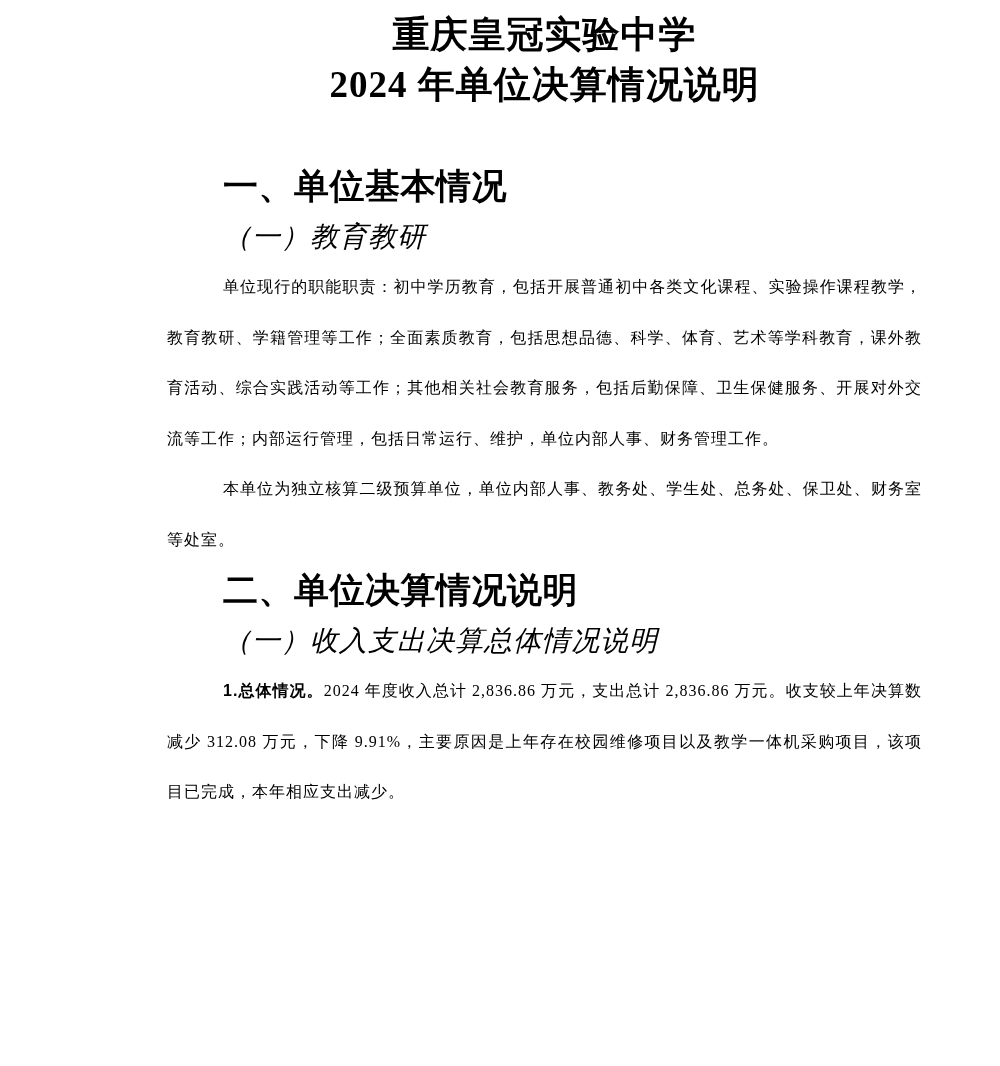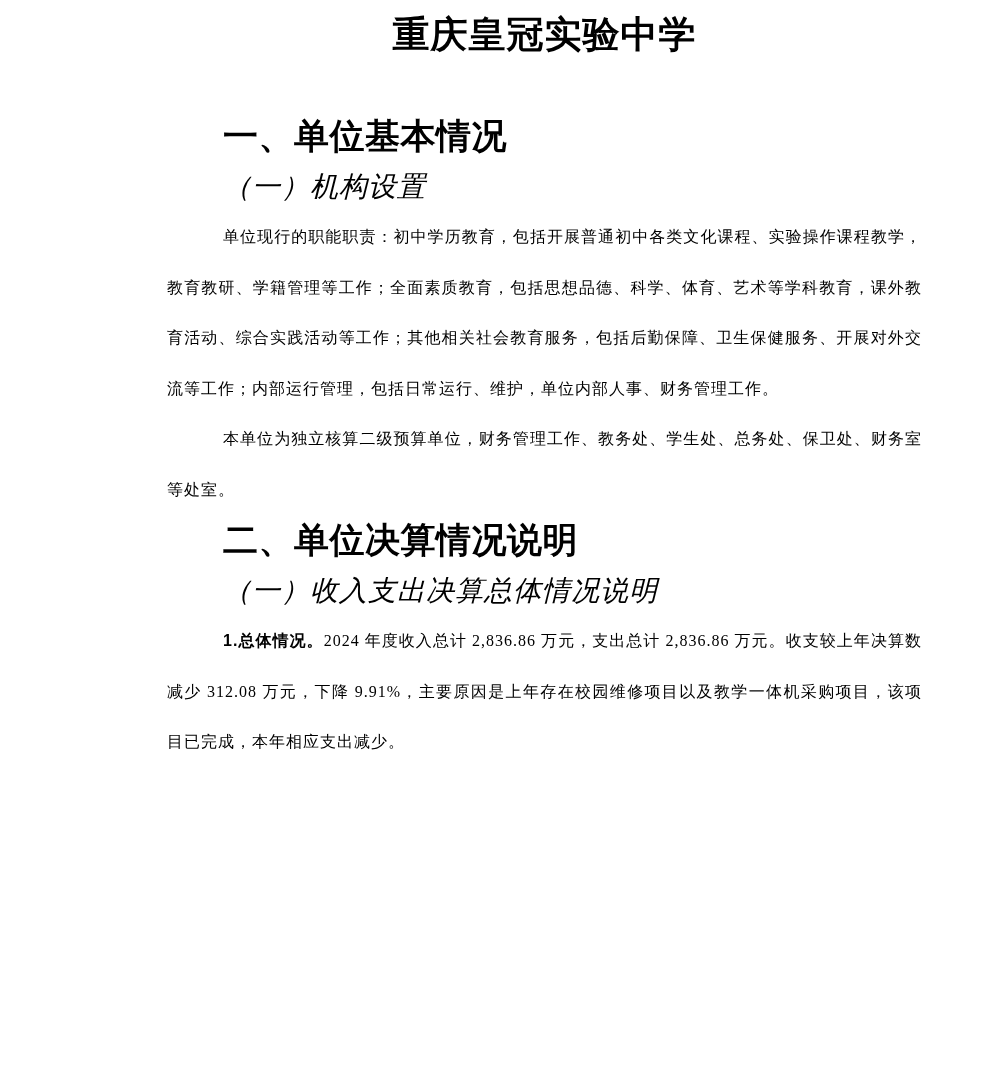--- a/index.html
+++ b/index.html
@@ -61,24 +61,25 @@
     font-weight: bold;
   }
 </style>
 </head>
 <body>
 
 <div class="page">
   <div class="content">
     <div class="doc-title">
       <div>重庆皇冠实验中学</div>
+      <div>2024 年单位决算情况说明</div>
     </div>
     <div class="doc-body">
         <div class="h1">一、单位基本情况</div>
-        <div class="h2">（一）机构设置</div>
+        <div class="h2">（一）教育教研</div>
         <div class="para">单位现行的职能职责：初中学历教育，包括开展普通初中各类文化课程、实验操作课程教学，教育教研、学籍管理等工作；全面素质教育，包括思想品德、科学、体育、艺术等学科教育，课外教育活动、综合实践活动等工作；其他相关社会教育服务，包括后勤保障、卫生保健服务、开展对外交流等工作；内部运行管理，包括日常运行、维护，单位内部人事、财务管理工作。</div>
-        <div class="para">本单位为独立核算二级预算单位，财务管理工作、教务处、学生处、总务处、保卫处、财务室等处室。</div>
+        <div class="para">本单位为独立核算二级预算单位，单位内部人事、教务处、学生处、总务处、保卫处、财务室等处室。</div>
         <div class="h1">二、单位决算情况说明</div>
         <div class="h2">（一）收入支出决算总体情况说明</div>
         <div class="para"><span class="lead">1.总体情况。</span><span>2024 年度收入总计 2,836.86 万元，支出总计 2,836.86 万元。收支较上年决算数减少 312.08 万元，下降 9.91%，主要原因是上年存在校园维修项目以及教学一体机采购项目，该项目已完成，本年相应支出减少。</span></div>
       </div>
   </div>
 </div>
 
 </body></html>

